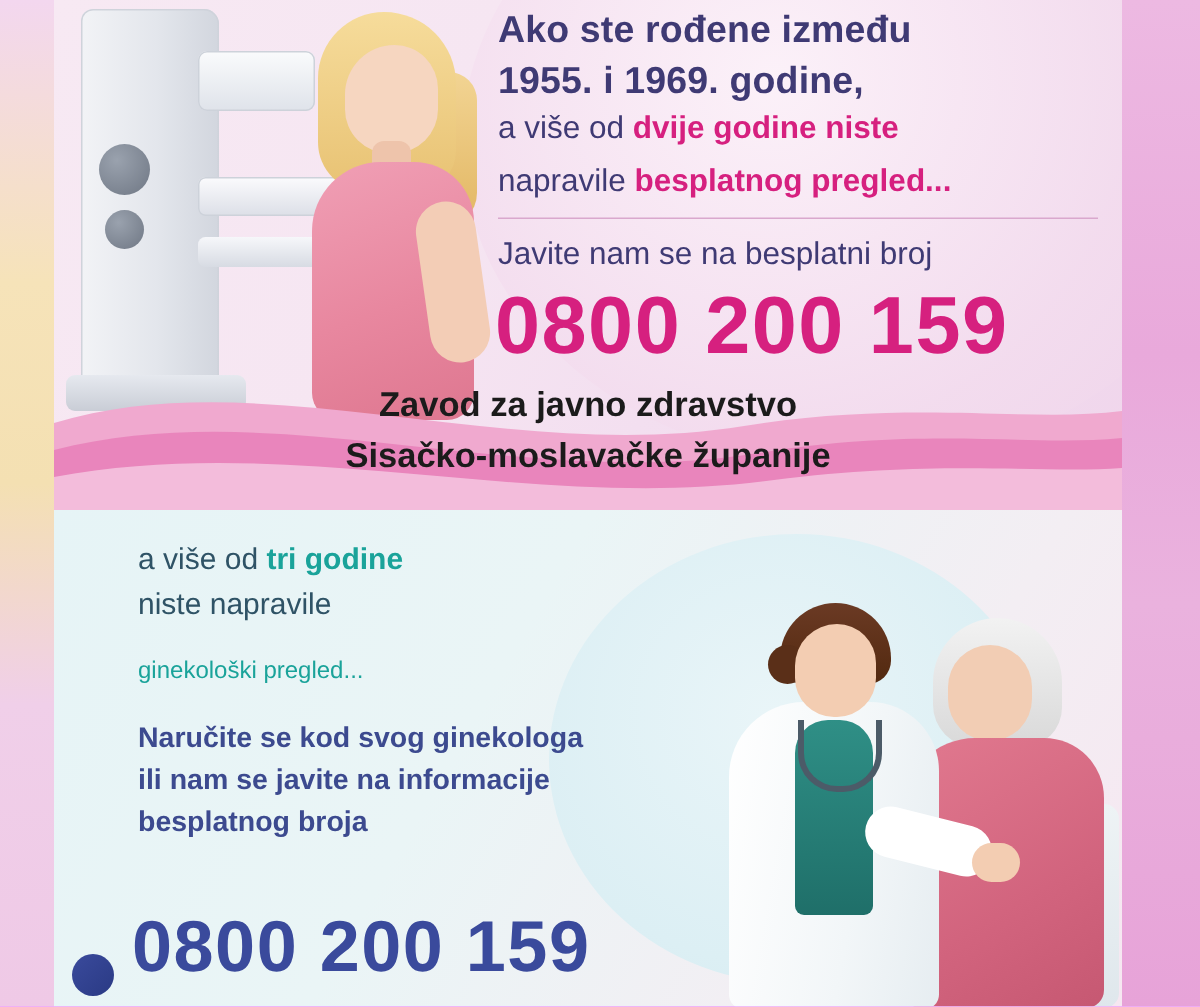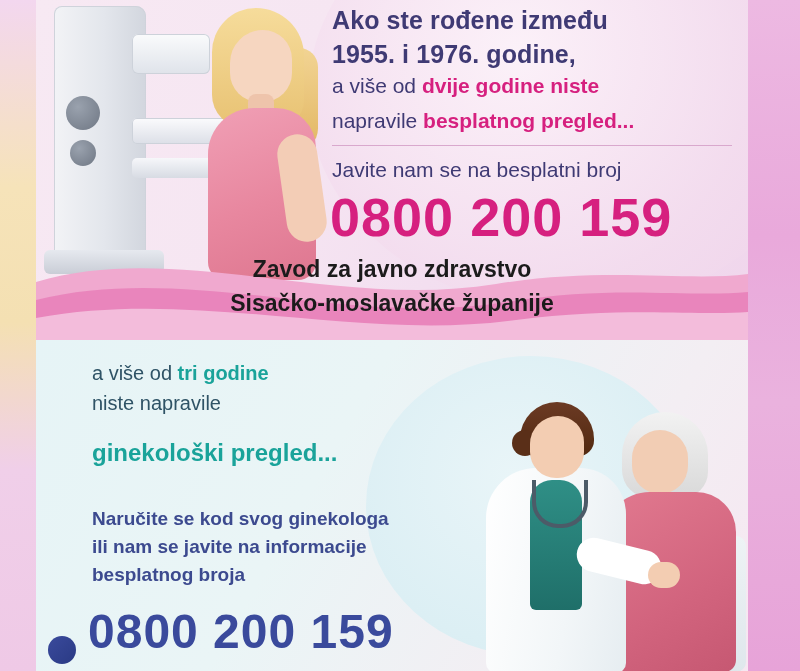--- a/index.html
+++ b/index.html
@@ -243,21 +243,21 @@
     width: 340px;
     color: #2f4f63;
   }
   .b-line1 {
     font-size: 22px; font-weight: bold; color: #2f5366;
     margin-bottom: 9px;
   }
   .b-line2 { font-size: 20px; color: #2f5366; margin-bottom: 7px; }
   .b-line2 b { color: #1aa39a; font-weight: bold; }
   .b-line3 { font-size: 20px; color: #2f5366; margin-bottom: 24px; }
-  .b-line4 { font-size: 24px; font-weight: bold; color: #1aa39a; margin-bottom: 38px; }
+  .b-line4 { font-size: 16px; font-weight: normal; color: #1aa39a; margin-bottom: 22px; }
   .b-line5, .b-line6, .b-line7 {
     font-size: 19px; font-weight: bold; color: #3c4a8f; line-height: 28px;
   }
   .b-phone {
     position: absolute;
     left: 52px; top: 268px;
     font-size: 48px;
     font-weight: bold;
     color: #3a4a9c;
     letter-spacing: 1px;
@@ -390,21 +390,21 @@
         <div class="w-hair"></div>
         <div class="w-face"></div>
         <div class="w-neck"></div>
         <div class="w-body"></div>
         <div class="w-arm"></div>
       </div>
     </div>
 
     <div class="text-top">
       <div class="t-line1">Ako ste rođene između</div>
-      <div class="t-line2">1955. i 1976. godine,</div>
+      <div class="t-line2">1955. i 1969. godine,</div>
       <div class="t-line3">
         <span>a više od </span><b>dvije godine niste</b>
       </div>
       <div class="t-line4">
         <span>napravile </span><b>besplatnog pregled...</b>
       </div>
       <div class="t-divider"></div>
       <div class="t-callme">Javite nam se na besplatni broj</div>
       <div class="t-phone">0800 200 159</div>
     </div>

